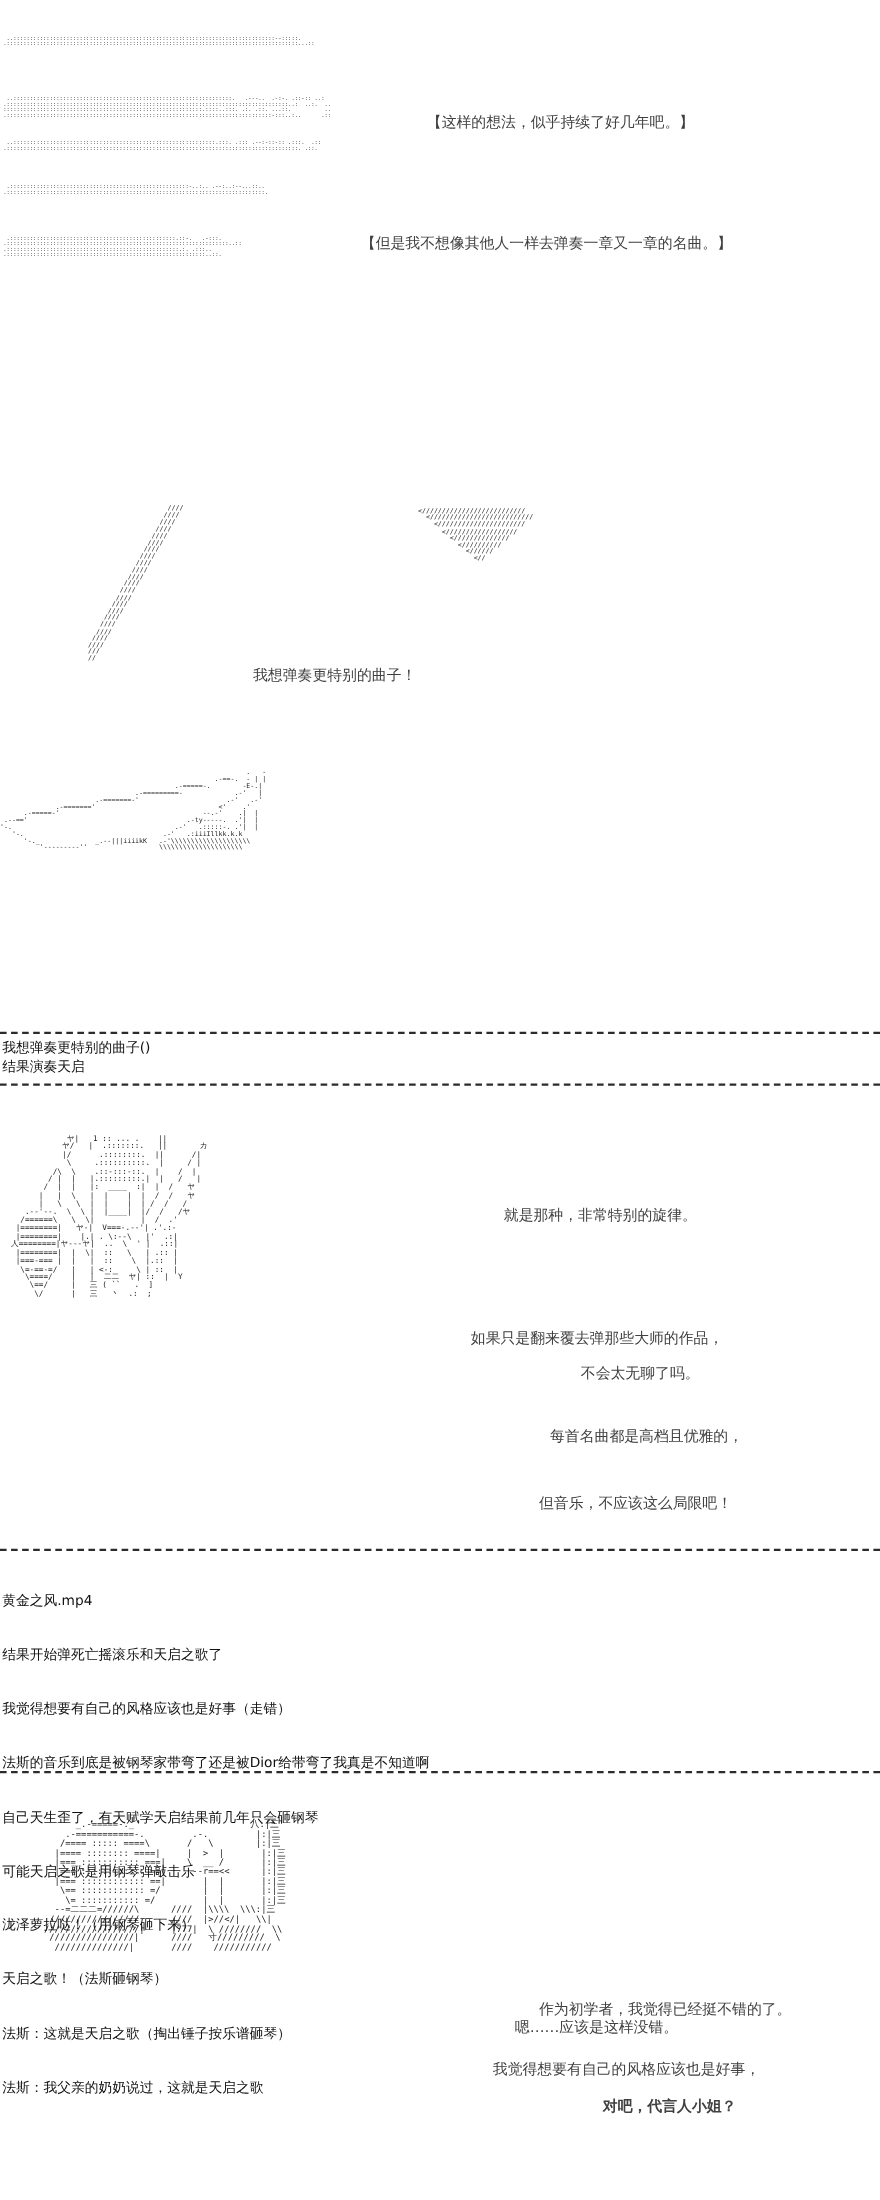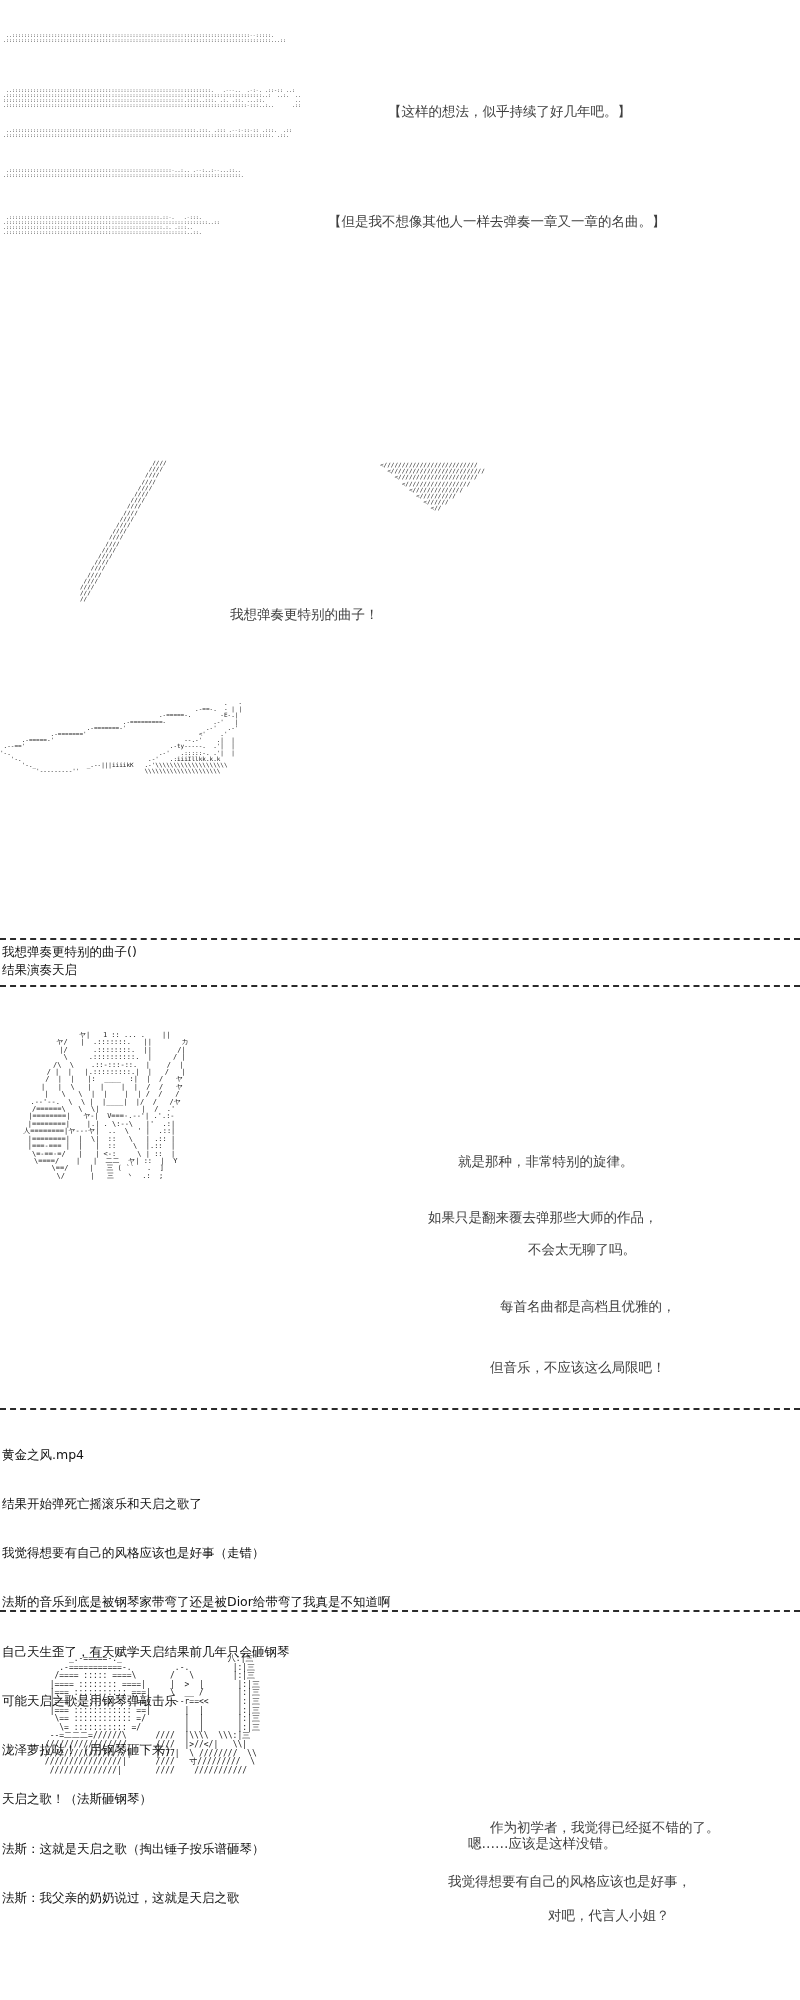--- a/index.html
+++ b/index.html
@@ -136,42 +136,42 @@
 
   <div class="dlg" style="left:205px;top:605px;margin-left:25px;">我想弹奏更特别的曲子！</div>
 
   <div class="sep" style="top:938px;"></div>
 
   <div class="cmt" style="top:944px;">我想弹奏更特别的曲子()</div>
   <div class="cmt" style="top:962px;">结果演奏天启</div>
 
   <div class="sep" style="top:985px;"></div>
 
-  <div class="aa aa-md" style="left:10px;top:1032px;text-align:center;">            ヤ|   1 :: ... .    ||
+  <div class="aa aa-md" style="left:10px;top:1032px;">            ヤ|   1 :: ... .    ||
            ヤ/   |  .:::::::.   ||       カ
            |/      .::::::::.  ||      /|
             \     .::::::::::.  |     / |
          /\  \    .::-:::-::.  |    /  |
         / |  |   |.:::::::::.|  |   /   |
        /  |  |   |:  ____  :|  |  /   ヤ
       |   |  \   |  |    |  |  /  /   ヤ
       |   \   \  |  |    |  | /  /   /
    .--'--.  \  \ |  |____|  |/  /   /ヤ
   /======\   \  \|          |  /  .'
  |========|   ヤ-|  V===-.--'| .'.:-
  |========|    |.| . \:--\   |'  .:|
 人========|ヤ---ヤ|  ..  \  ' |  .::|
  |========|  |  \|  ::   \   | .:: |
  |===-=== |  |   |  ::    \  |.::  |
   \=-==-=/   |   | &lt;-:     \ | ::  |
    \====/    |   |  二二  ヤ| ::  |  Y
     \==/     |   三 ( ``   .  ]
      \/      |   三   丶  .:  ;</div>
 
-  <div class="dlg" style="left:458px;top:1152px;">就是那种，非常特别的旋律。</div>
+  <div class="dlg" style="left:458px;top:1096px;">就是那种，非常特别的旋律。</div>
   <div class="dlg" style="left:428px;top:1208px;">如果只是翻来覆去弹那些大师的作品，</div>
   <div class="dlg" style="left:528px;top:1240px;">不会太无聊了吗。</div>
   <div class="dlg" style="left:500px;top:1297px;">每首名曲都是高档且优雅的，</div>
   <div class="dlg" style="left:490px;top:1358px;">但音乐，不应该这么局限吧！</div>
 
   <div class="sep" style="top:1408px;"></div>
 
   <div class="cmt" style="top:1414px;left:2px;">
     <span class="cmt-head">黄金之风.mp4</span>
     <span class="cmt-line">结果开始弹死亡摇滚乐和天启之歌了</span>
@@ -198,15 +198,15 @@
     \= ::::::::::: =/         |  |       |:|三
   --=二二二=//////\      ////  |\\\\  \\\:|三
  /////////////////      ////  |&gt;//&lt;/|   \\|
 //////////////////|     |777|  \ ////////  \\
  ////////////////|      ////   寸/////////  \
   //////////////|       ////    ///////////</div>
 
   <div class="dlg" style="left:468px;top:1834px;text-align:center;">嗯……应该是这样没错。</div>
   <div class="dlg" style="left:490px;top:1818px;">作为初学者，我觉得已经挺不错的了。</div>
   <div class="dlg" style="left:448px;top:1872px;">我觉得想要有自己的风格应该也是好事，</div>
-  <div class="dlg" style="left:548px;top:1906px;">对吧，代言人小姐？</div>
+  <div class="dlg" style="left:548px;top:1906px;font-weight:bold;">对吧，代言人小姐？</div>
 
 </div>
 
 </body></html>

